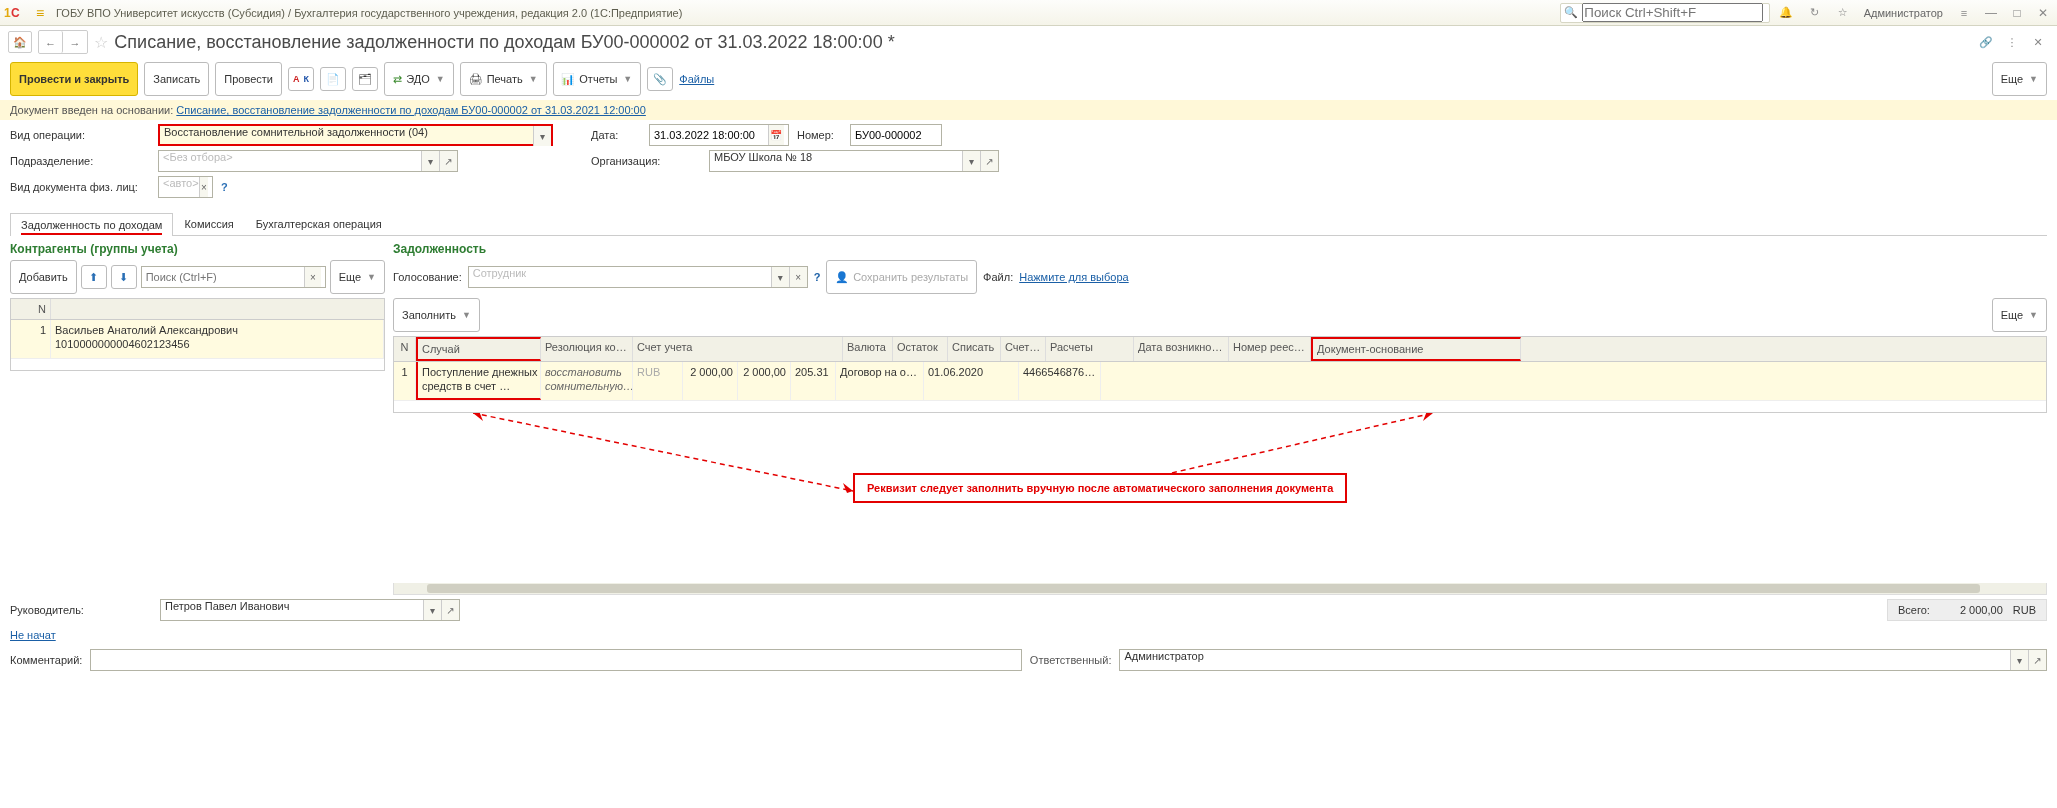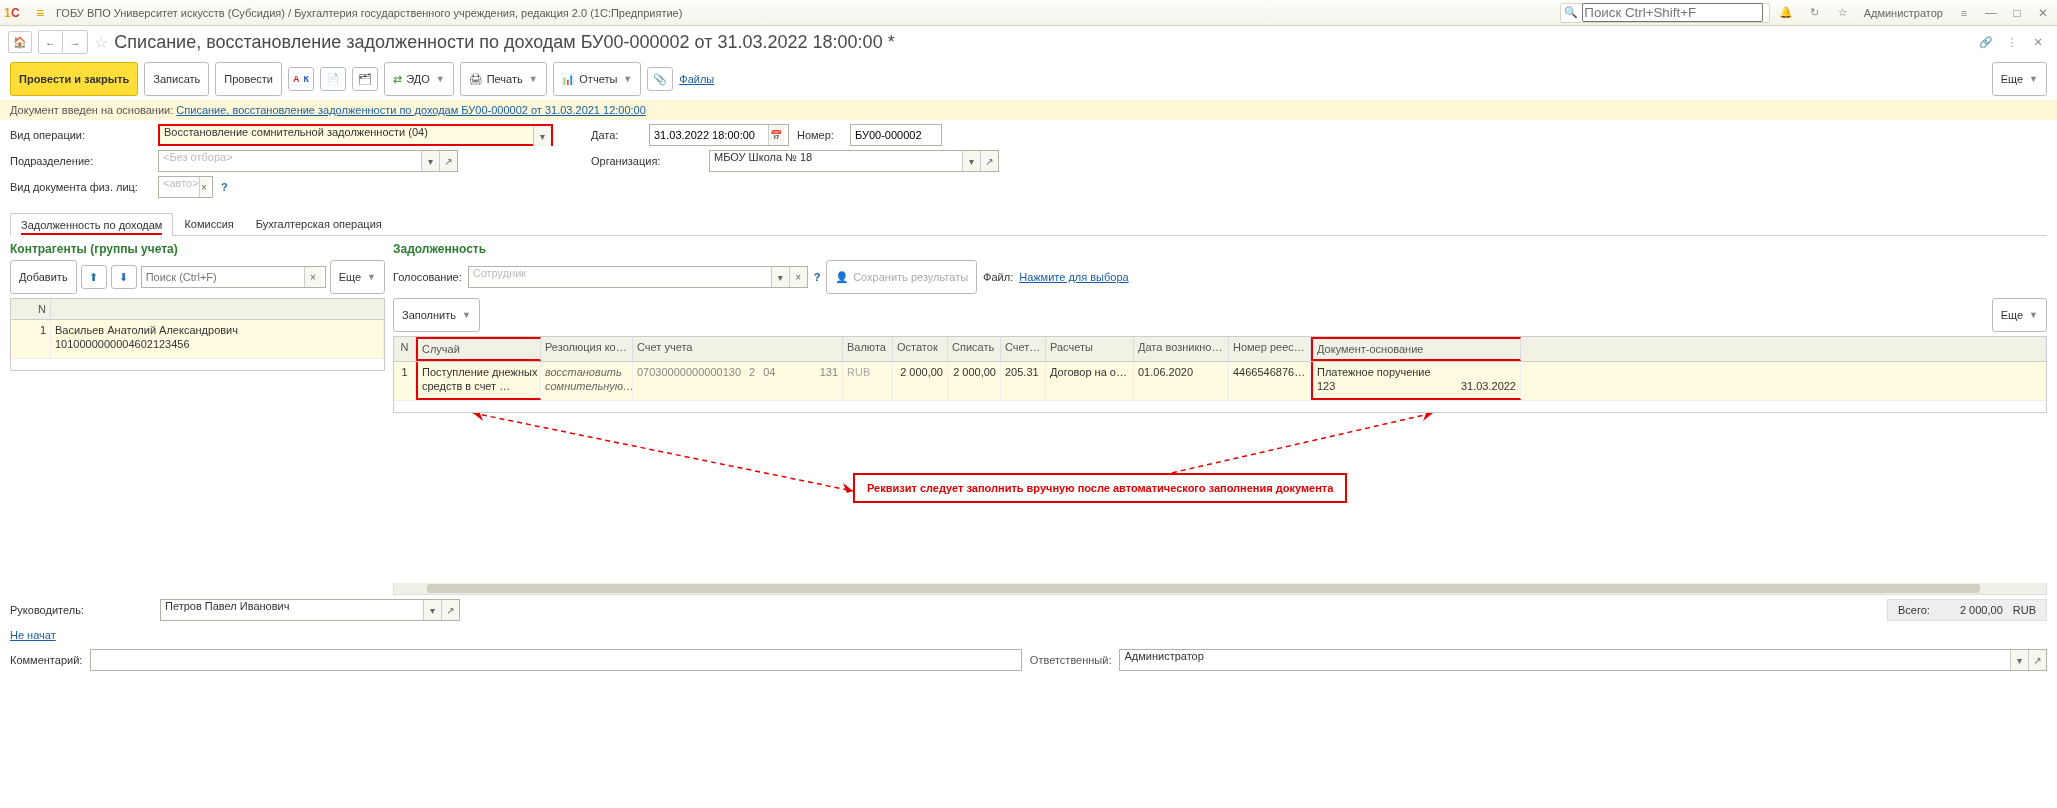--- a/index.html
+++ b/index.html
@@ -306,40 +306,27 @@
         <div class="grid-row tall">
           <div class="gc n">1</div>
           <div class="gc two-line red-box" style="width:125px;border-top:none">
             <span>Поступление днежных</span>
                 <span>средств в счет …</span>
           </div>
           <div class="gc two-line italic" style="width:92px">
             <span>восстановить</span>
                 <span>сомнительную…</span>
           </div>
-          <div class="gc" style="width:210px;display:flex;gap:8px;color:#888">
-            <span>07030000000000130</span>
-            <span>2</span>
-            <span>04</span>
-            <span style="margin-left:auto">131</span>
-          </div>
           <div class="gc" style="width:50px;color:#aaa">RUB</div>
           <div class="gc" style="width:55px;text-align:right">2 000,00</div>
           <div class="gc" style="width:53px;text-align:right">2 000,00</div>
           <div class="gc" style="width:45px">205.31</div>
           <div class="gc" style="width:88px">Договор на оп…</div>
           <div class="gc" style="width:95px">01.06.2020</div>
           <div class="gc" style="width:82px">4466546876898</div>
-          <div class="gc two-line red-box" style="width:210px;border-top:none">
-            <span>Платежное поручение</span>
-            <span style="display:flex;justify-content:space-between">
-                  <span>123</span>
-                  <span>31.03.2022</span>
-                </span>
-          </div>
         </div>
       </div>
     </div>
     </div>
 
     <div class="annotation-area">
       <svg class="arrow-line" style="left:80px;top:0;width:390px;height:90px">
         <line x1="0" y1="0" x2="380" y2="78" stroke="#e30000" stroke-width="1.5" stroke-dasharray="5 4"></line>
         <polygon points="380,78 370,70 374,80" fill="#e30000"></polygon>
         <polygon points="0,0 10,8 6,-2" fill="#e30000"></polygon>

